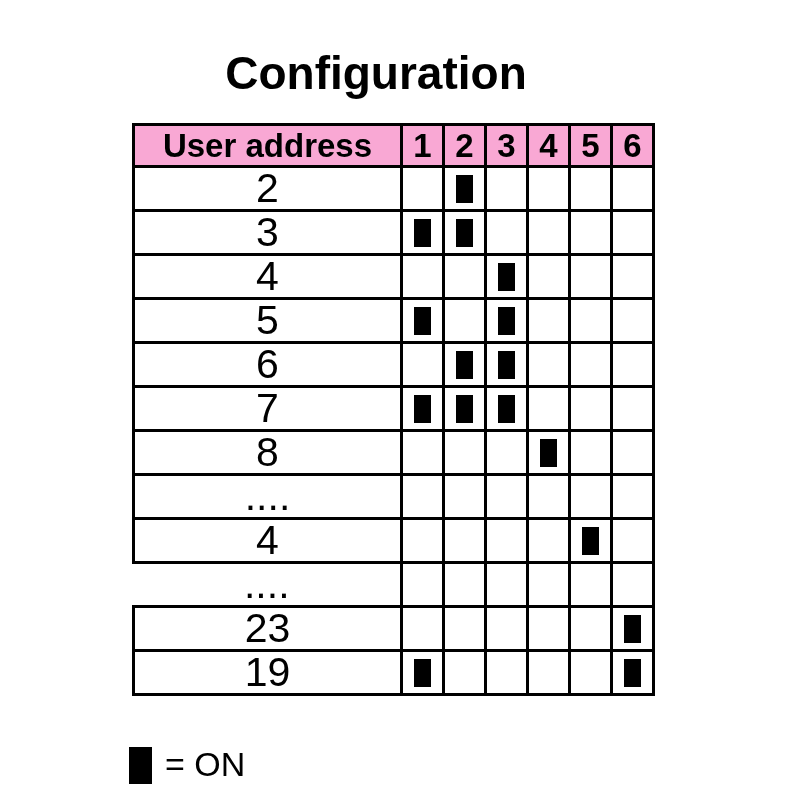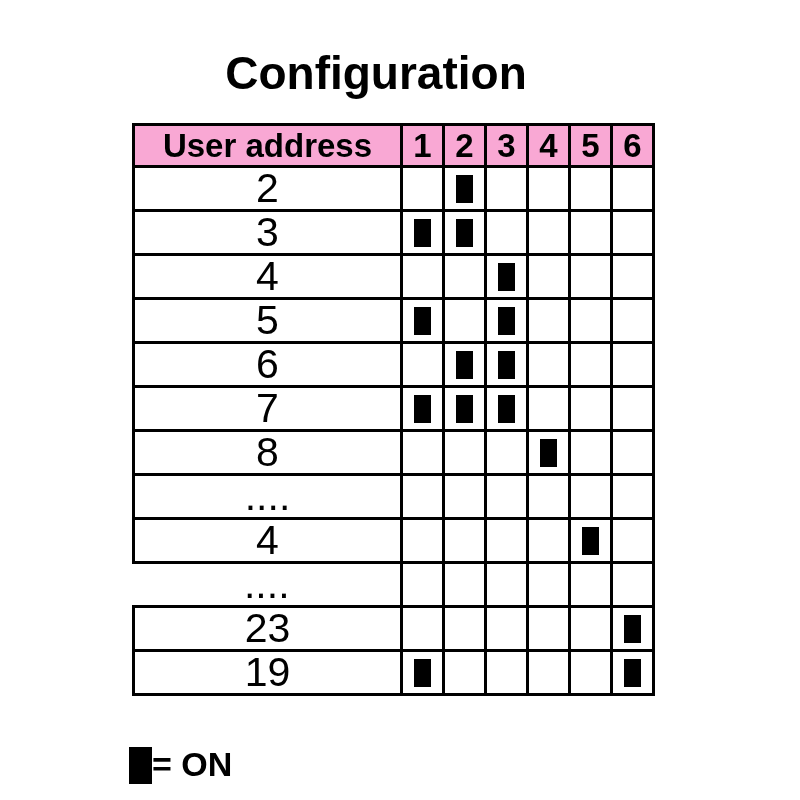--- a/index.html
+++ b/index.html
@@ -72,21 +72,21 @@
     width: 17px;
     height: 28px;
     background: #000000;
     margin: 0 auto;
   }
   .legend {
     position: absolute;
     left: 129px;
     top: 747px;
     display: flex;
-    font-weight: bold;
+    gap: 13px;
   }
   .legend-sq {
     width: 23px;
     height: 37px;
     background: #000000;
     flex: 0 0 auto;
   }
   .legend-text {
     font-size: 34px;
     line-height: 1;

